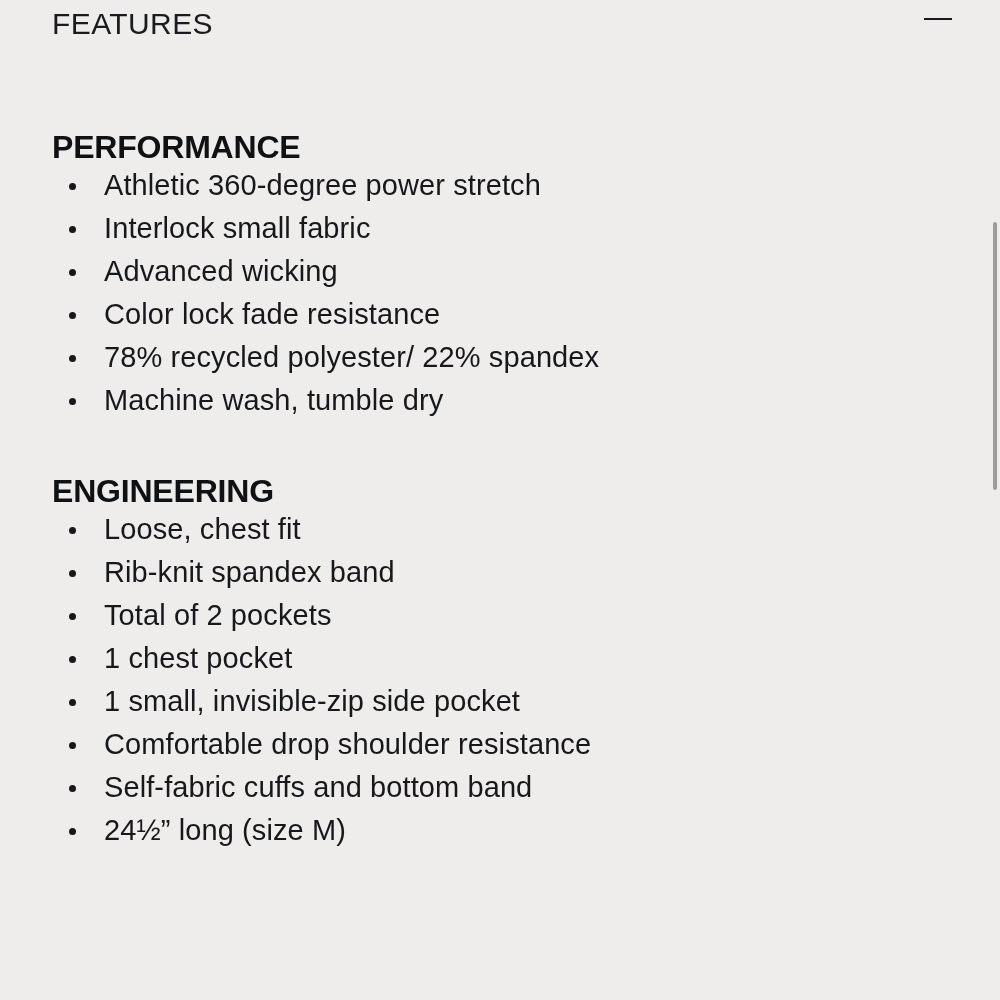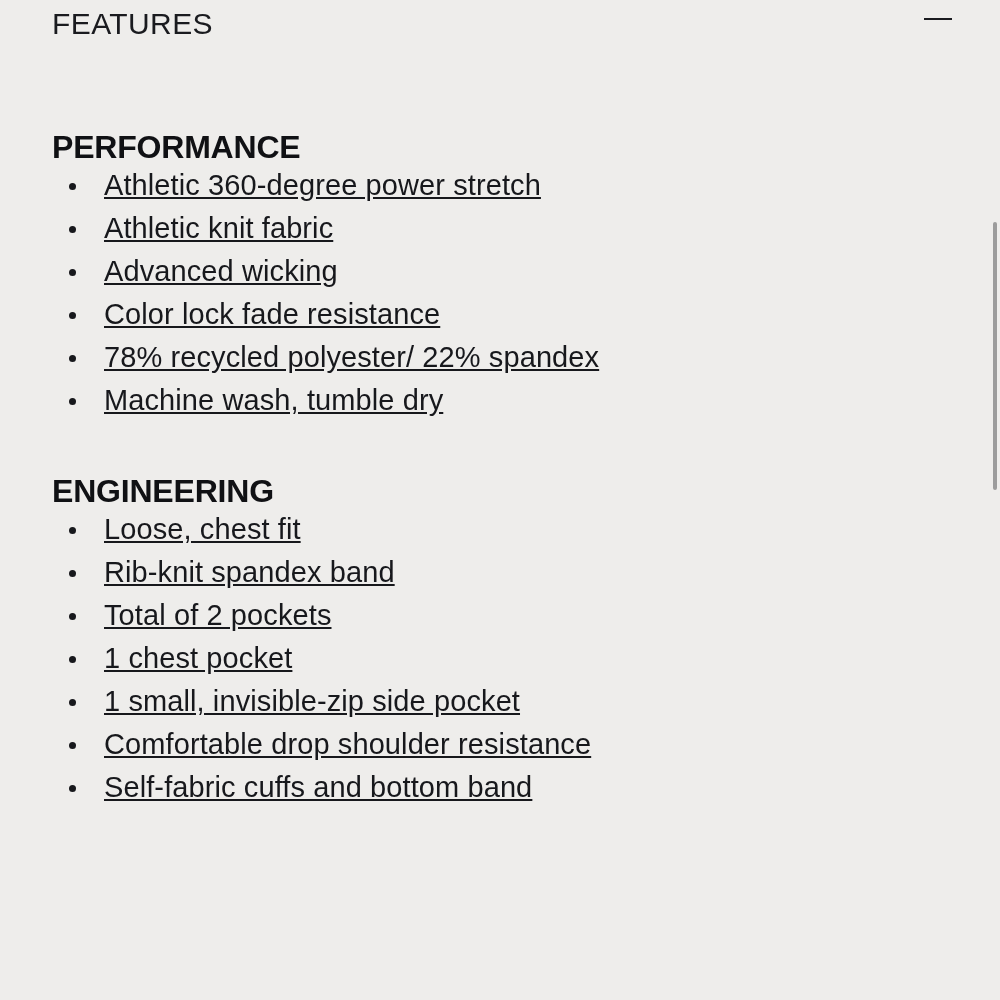--- a/index.html
+++ b/index.html
@@ -86,21 +86,20 @@
     margin-top: 50px;
   }
   ul.feature-list li {
     position: relative;
     font-size: 29px;
     line-height: 43px;
     color: #17181c;
     padding-left: 52px;
     letter-spacing: 0.1px;
     white-space: nowrap;
-    text-decoration: underline;
   }
   ul.feature-list li::before {
     content: "";
     position: absolute;
     left: 17px;
     top: 19px;
     width: 7px;
     height: 7px;
     border-radius: 50%;
     background: #17181c;
@@ -134,38 +133,39 @@
     <h2 class="accordion-title">FEATURES</h2>
     <button class="collapse-toggle">
       <span class="minus-bar"></span>
     </button>
   </div>
 
   <div class="section section-performance">
     <h3 class="section-title">PERFORMANCE</h3>
     <ul class="feature-list list-performance">
       <li>Athletic 360-degree power stretch</li>
-      <li>Athletic knit fabric</li>
+      <li>Interlock small fabric</li>
       <li>Advanced wicking</li>
       <li>Color lock fade resistance</li>
       <li>78% recycled polyester/ 22% spandex</li>
       <li>Machine wash, tumble dry</li>
     </ul>
   </div>
 
   <div class="section section-engineering">
     <h3 class="section-title">ENGINEERING</h3>
     <ul class="feature-list list-engineering">
       <li>Loose, chest fit</li>
       <li>Rib-knit spandex band</li>
       <li>Total of 2 pockets</li>
       <li>1 chest pocket</li>
       <li>1 small, invisible-zip side pocket</li>
       <li>Comfortable drop shoulder resistance</li>
       <li>Self-fabric cuffs and bottom band</li>
+      <li>24½” long (size M)</li>
     </ul>
   </div>
 
   <div class="scrollbar-track">
     <div class="scrollbar-thumb"></div>
   </div>
 
 </div>
 
 </body></html>

